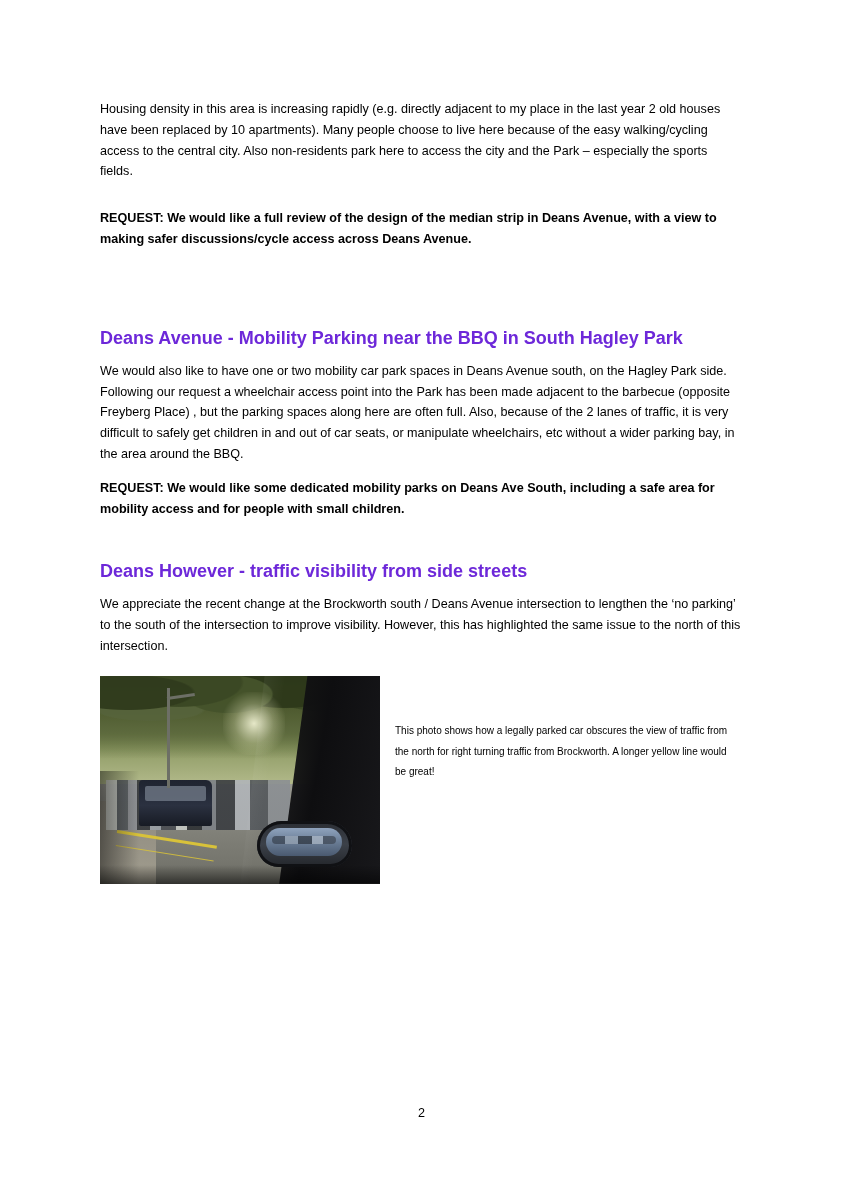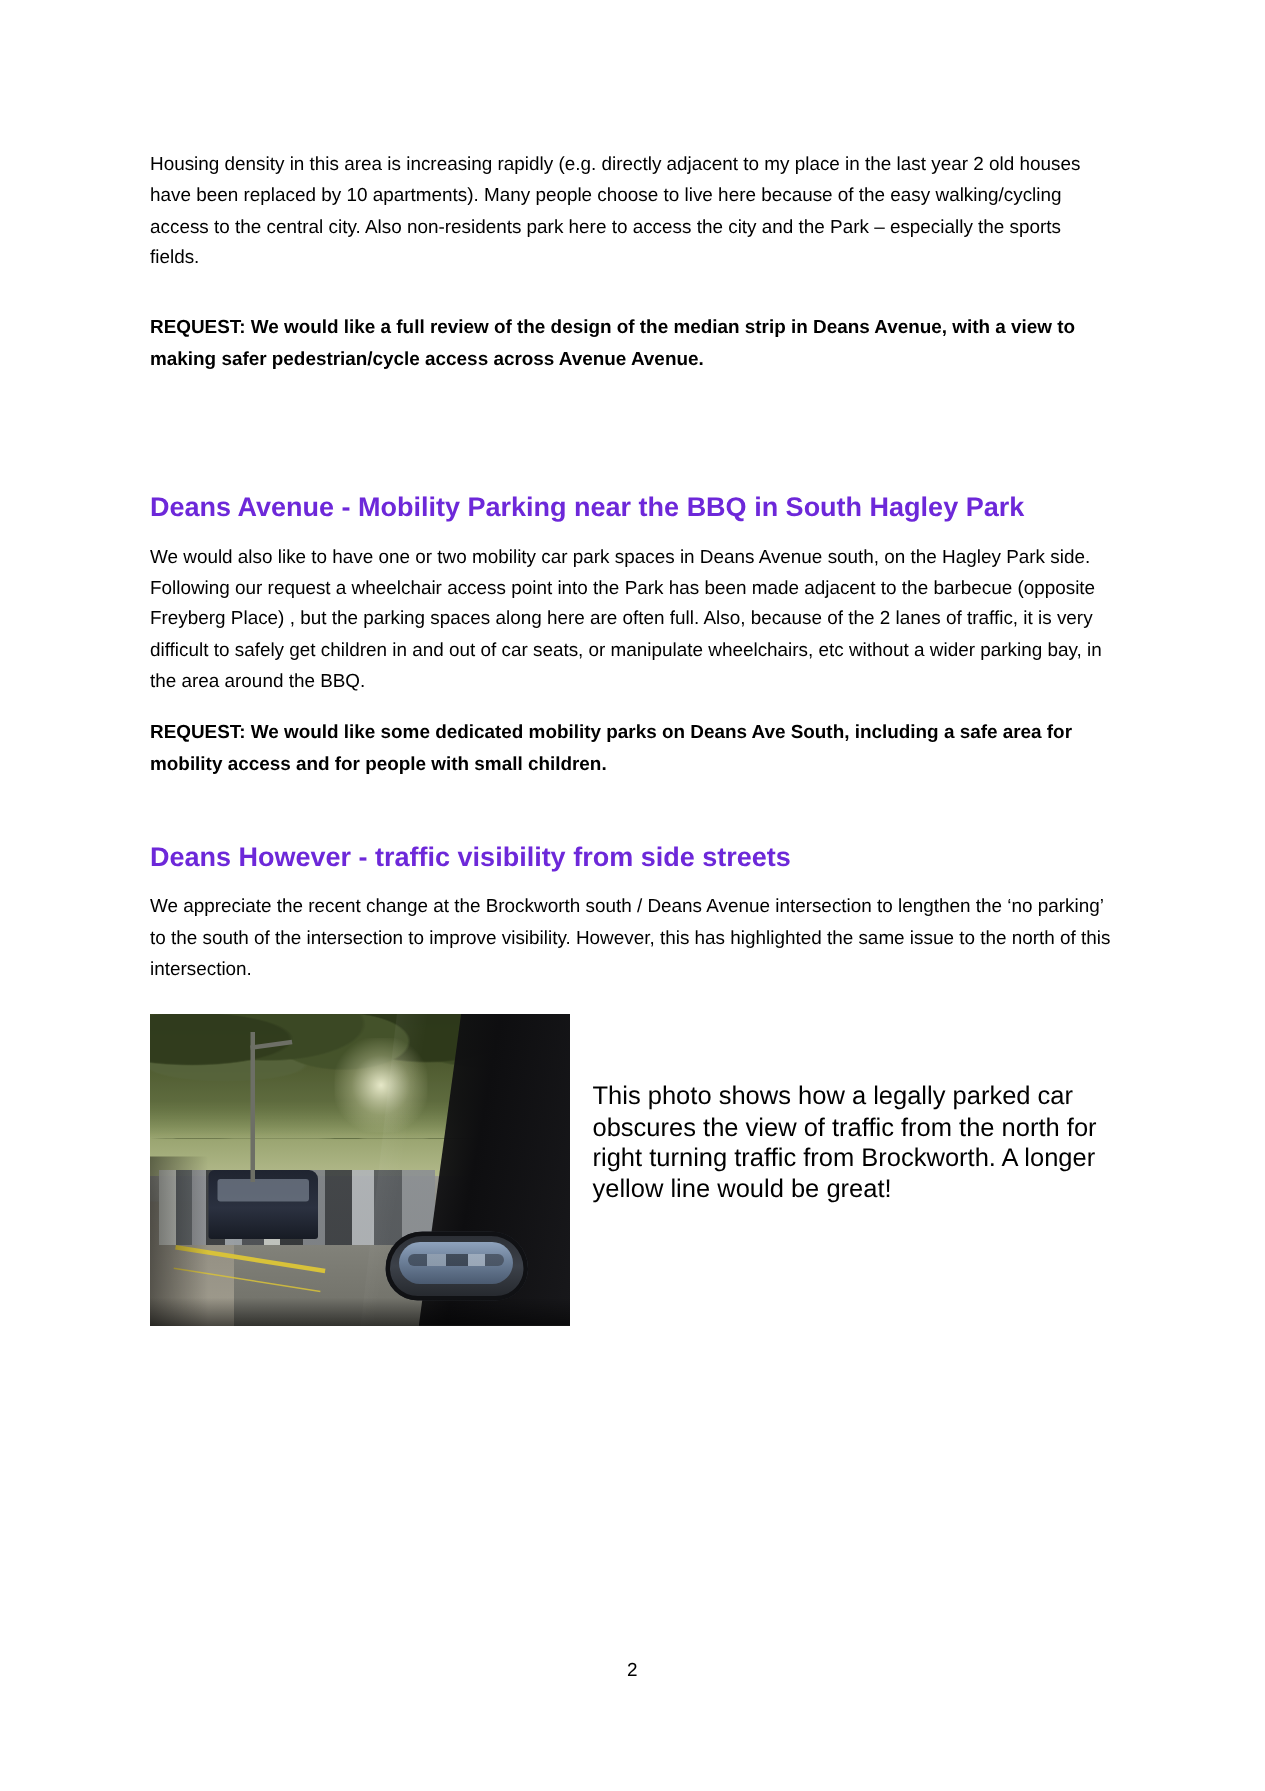--- a/index.html
+++ b/index.html
@@ -161,21 +161,21 @@
     background: linear-gradient(180deg, rgba(0,0,0,0.0) 0%, rgba(0,0,0,0.55) 100%);
   }
   .ph-shadow-left {
     position: absolute; left: 0; top: 46%; width: 14%; height: 54%;
     background: linear-gradient(90deg, rgba(0,0,0,0.45) 0%, rgba(0,0,0,0) 100%);
   }
 
   .photo-caption {
     margin-left: 15px;
     width: 345px;
-    font-size: 17px;
+    font-size: 10px;
     line-height: 20.8px;
     padding-top: 45px;
   }
   .footer-page-number {
     position: absolute;
     left: 0; right: 0;
     top: 1106px;
     text-align: center;
     font-size: 12.6px;
     color: #000000;
@@ -188,21 +188,21 @@
 
   <div class="content">
 
     <p class="body-text">Housing density in this area is increasing rapidly (e.g. directly adjacent to my place in the last year 2 old houses have been replaced by 10 apartments). Many people choose to live here because of the easy walking/cycling access to the central city. Also non-residents park here to access the city and the Park – especially the sports fields.</p>
 
     <div class="para-gap"></div>
 
 
     <div class="para-gap"></div>
 
-    <p class="request">REQUEST: We would like a full review of the design of the median strip in Deans Avenue, with a view to making safer pedestrian/cycle access across Avenue Avenue.</p>
+    <p class="request">REQUEST: We would like a full review of the design of the median strip in Deans Avenue, with a view to making safer discussions/cycle access across Deans Avenue.</p>
 
     <div class="gap-lg"></div>
 
     <h2 class="section-heading">Deans Avenue  - Mobility Parking near the BBQ in South Hagley Park</h2>
 
     <div class="gap-heading"></div>
 
     <p class="body-text">We would also like to have one or two mobility car park spaces in Deans Avenue south, on the Hagley Park side. Following our request a wheelchair access point into the Park has been made adjacent to the barbecue (opposite Freyberg Place) , but the parking spaces along here are often full. Also, because of the 2 lanes of traffic, it is very difficult to safely get children in and out of car seats, or manipulate wheelchairs, etc without a wider parking bay, in the area around the BBQ.</p>
 
     <div class="para-gap"></div>

